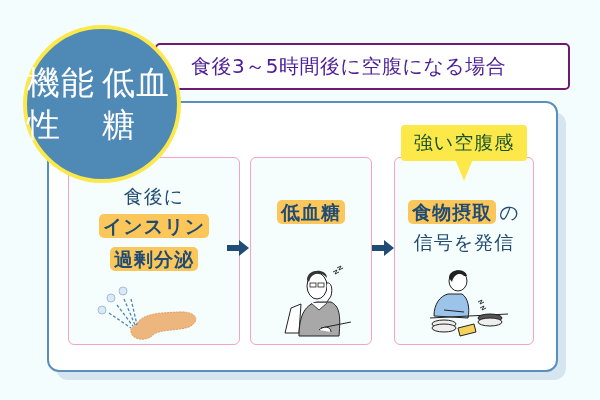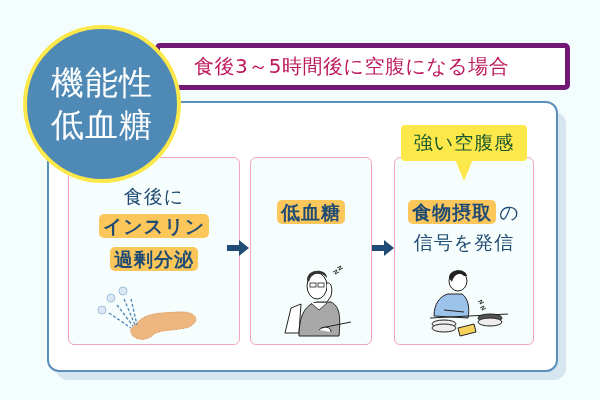--- a/index.html
+++ b/index.html
@@ -6,25 +6,25 @@
     html, body { width: 600px; height: 400px; overflow: hidden; }
     body {
       background: #f4fdfd;
       font-family: "DejaVu Sans", "Liberation Sans", sans-serif;
       position: relative;
     }
     .banner {
       position: absolute;
       left: 155px; top: 43px; width: 415px; height: 47px;
       background: #ffffff;
-      border: 5px solid #701a75;
+      border: 2px solid #701a75;
       border-radius: 5px;
       display: flex; align-items: center;
       padding-left: 34px;
-      color: #be185d;
+      color: #4c1d95;
       font-size: 20px;
       letter-spacing: 0.5px;
       white-space: nowrap;
     }
     .main-shadow {
       position: absolute;
       left: 56px; top: 112px; width: 510px; height: 268px;
       background: #d5e6f1;
       border-radius: 12px;
     }
@@ -34,21 +34,21 @@
       background: #ffffff;
       border: 2px solid #5a8fbb;
       border-radius: 12px;
     }
     .circle {
       position: absolute;
       left: 23px; top: 25px; width: 158px; height: 158px;
       border-radius: 50%;
       background: #4f8ab7;
       border: 4px solid #fde84a;
-      display: flex; flex-direction: column; align-items: center; justify-content: center;
+      display: flex; flex-direction: row; align-items: center; justify-content: center;
       color: #ffffff;
       font-size: 33px;
       line-height: 42px;
       z-index: 5;
       letter-spacing: 1px;
     }
     .card {
       position: absolute;
       top: 157px; height: 188px;
       background: #f6fdfd;

